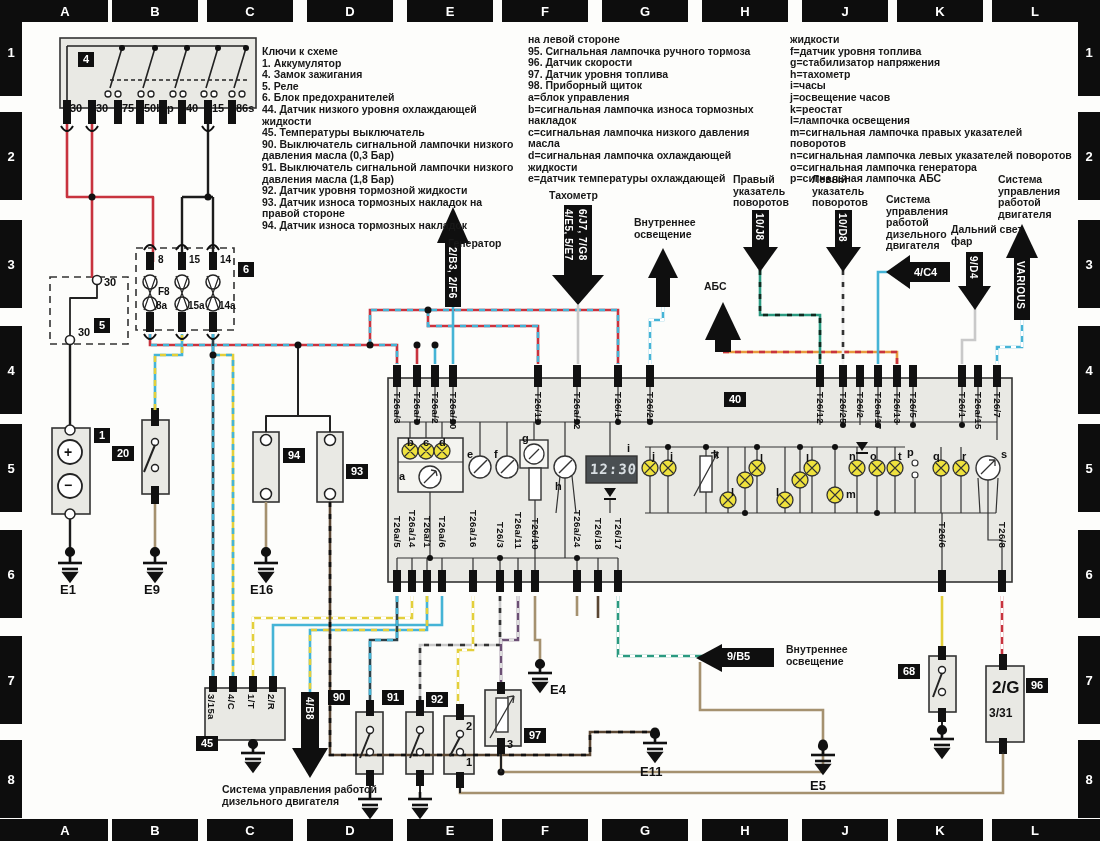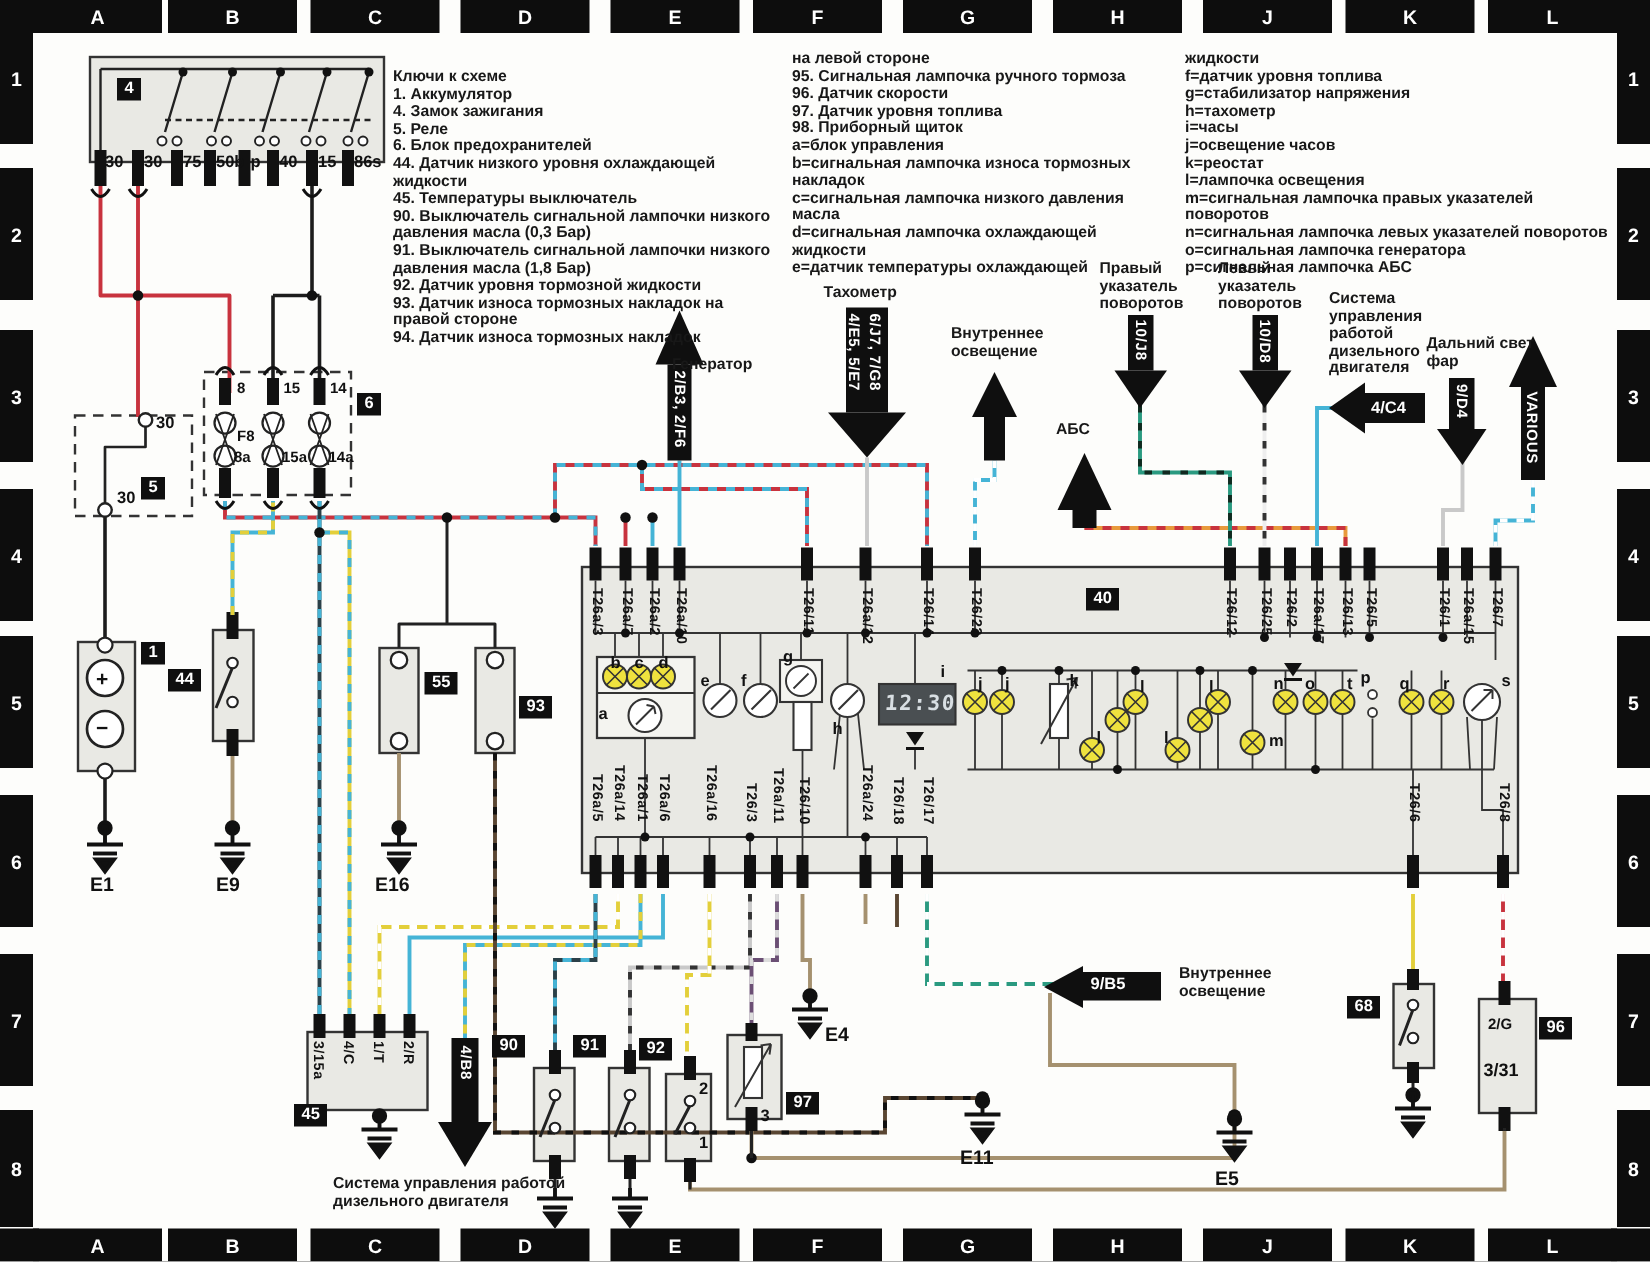--- a/index.html
+++ b/index.html
@@ -559,22 +559,22 @@
 l=лампочка освещения
 m=сигнальная лампочка правых указателей поворотов
 n=сигнальная лампочка левых указателей поворотов
 o=сигнальная лампочка генератора
 p=сигнальная лампочка АБС</div>
 
 <div class="badge" style="left:78px;top:52px">4</div>
 <div class="badge" style="left:94px;top:318px">5</div>
 <div class="badge" style="left:238px;top:262px">6</div>
 <div class="badge" style="left:94px;top:428px">1</div>
-<div class="badge" style="left:112px;top:446px">44</div>
-<div class="badge" style="left:283px;top:448px">55</div>
+<div class="badge" style="left:112px;top:446px">20</div>
+<div class="badge" style="left:283px;top:448px">94</div>
 <div class="badge" style="left:346px;top:464px">93</div>
 <div class="badge" style="left:724px;top:392px">40</div>
 <div class="badge" style="left:196px;top:736px">45</div>
 <div class="badge" style="left:328px;top:690px">90</div>
 <div class="badge" style="left:382px;top:690px">91</div>
 <div class="badge" style="left:426px;top:692px">92</div>
 <div class="badge" style="left:524px;top:728px">97</div>
 <div class="badge" style="left:898px;top:664px">68</div>
 <div class="badge" style="left:1026px;top:678px">96</div>
 
@@ -663,37 +663,38 @@
 <div class="letter" style="left:1001px;top:448px">s</div>
 <div class="clock">12:30</div>
 
 <div class="vlab" style="left:206px;top:694px">3/15a</div>
 <div class="vlab" style="left:226px;top:694px">4/C</div>
 <div class="vlab" style="left:246px;top:694px">1/T</div>
 <div class="vlab" style="left:266px;top:694px">2/R</div>
 <div class="hlab" style="left:466px;top:720px">2</div>
 <div class="hlab" style="left:466px;top:756px">1</div>
 <div class="hlab" style="left:507px;top:738px">3</div>
-<div class="hlab" style="left:992px;top:678px;font-size:10px">2/G</div>
+<div class="hlab" style="left:992px;top:678px;font-size:17px">2/G</div>
 <div class="hlab" style="left:989px;top:706px;font-size:12px">3/31</div>
 
 <div class="wvlab" style="left:447px;top:247px">2/B3, 2/F6</div>
 <div class="cap" style="left:448px;top:238px">Генератор</div>
 <div class="cap" style="left:549px;top:190px">Тахометр</div>
 <div class="wvlab" style="left:563px;top:209px">4/E5, 5/E7</div>
 <div class="wvlab" style="left:577px;top:209px">6/J7, 7/G8</div>
 <div class="cap" style="left:634px;top:217px;width:76px">Внутреннее освещение</div>
 <div class="cap" style="left:704px;top:281px">АБС</div>
 <div class="cap" style="left:733px;top:174px;width:80px">Правый указатель поворотов</div>
 <div class="wvlab" style="left:754px;top:213px">10/J8</div>
 <div class="cap" style="left:812px;top:174px;width:80px">Левый указатель поворотов</div>
 <div class="wvlab" style="left:837px;top:213px">10/D8</div>
 <div class="cap" style="left:886px;top:194px;width:86px">Система управления работой дизельного двигателя</div>
 <div class="whlab" style="left:914px;top:266px">4/C4</div>
 <div class="cap" style="left:951px;top:224px;width:80px">Дальний свет фар</div>
 <div class="wvlab" style="left:968px;top:256px">9/D4</div>
+<div class="cap" style="left:998px;top:174px;width:82px">Система управления работой двигателя</div>
 <div class="wvlab" style="left:1015px;top:261px">VARIOUS</div>
 <div class="whlab" style="left:727px;top:650px">9/B5</div>
 <div class="cap" style="left:786px;top:644px;width:95px">Внутреннее освещение</div>
 <div class="wvlab" style="left:304px;top:697px">4/B8</div>
 <div class="cap" style="left:222px;top:784px;width:200px">Система управления работой дизельного двигателя</div>
 
 </div>
 
 </body></html>

